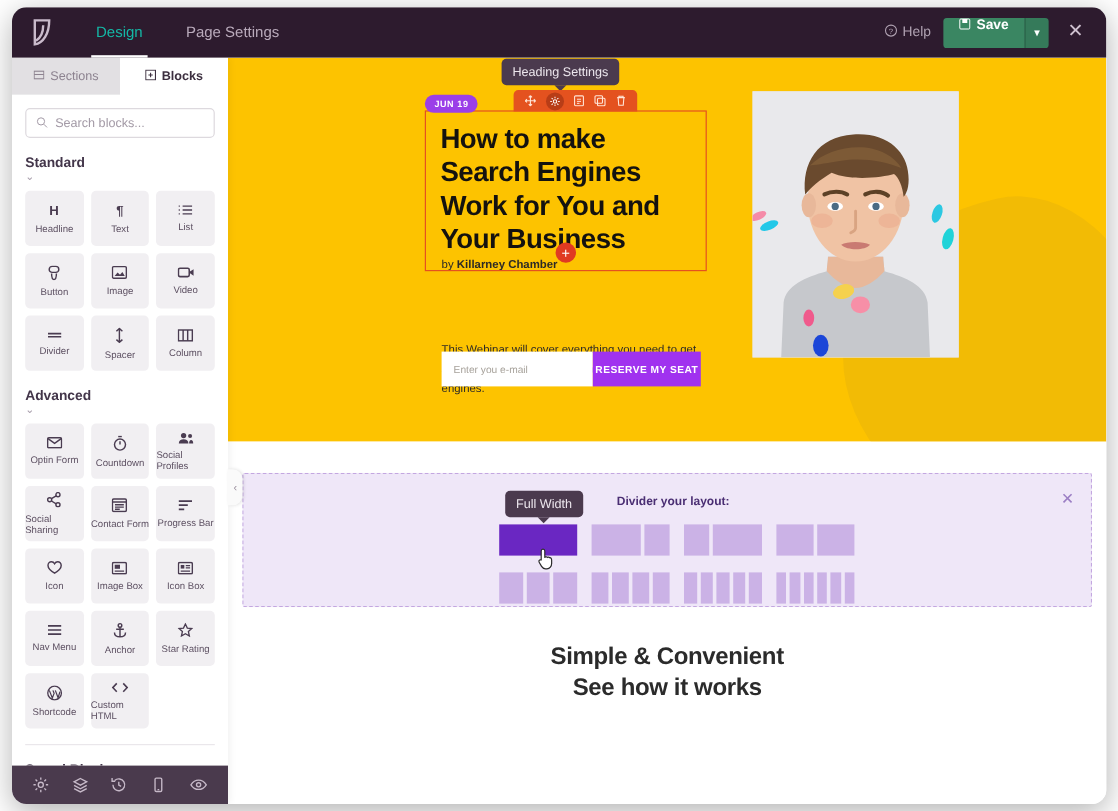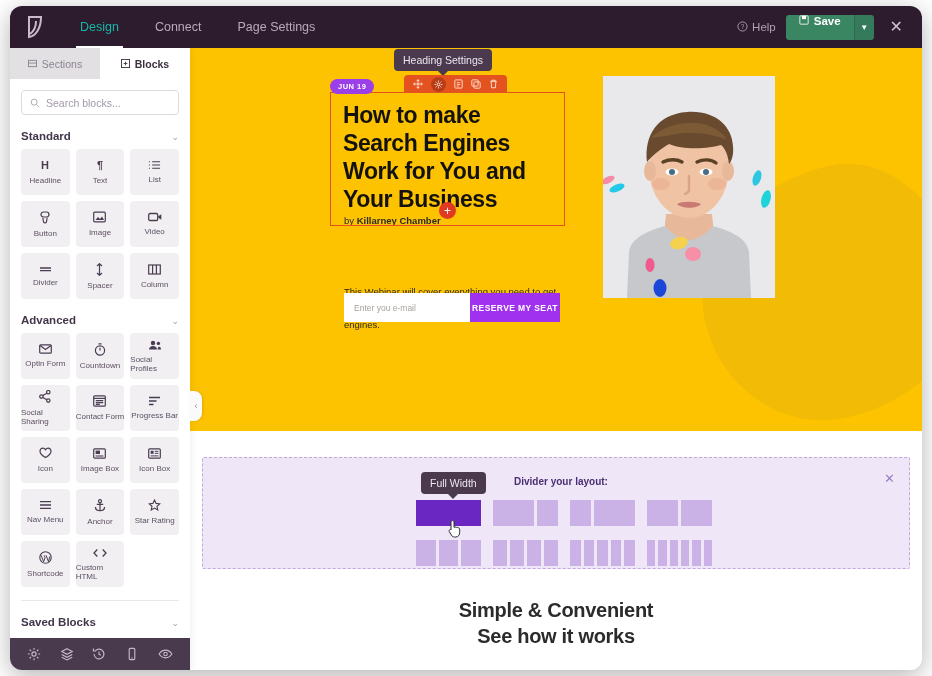--- a/index.html
+++ b/index.html
@@ -75,22 +75,22 @@
   }
   .tab.active { background: #ffffff; color: #3c2f3f; font-weight: bold; }
   .tab.inactive { background: #e2e0e3; color: #8d8390; }
   .sb-scroll { flex: 1; overflow: hidden; padding: 0 11px; background:#fff; }
   .search {
     margin: 11px 0 0 0; height: 25px; border: 1px solid #ddd9de; border-radius: 4px;
     display: flex; align-items: center; gap: 6px; padding: 0 8px;
   }
   .search .ph { font-size: 10.5px; color: #a39aa6; }
   .sec-head {
-    display: flex; align-items: flex-end; justify-content: space-between;
-    margin-top: 15px; margin-bottom: 7px; cursor: pointer;
+    display: flex; align-items: flex-start; justify-content: space-between;
+    margin-top: 15px; margin-bottom: 7px; cursor: pointer; flex-direction: column;
   }
   .sec-head .t { font-size: 11.5px; font-weight: bold; color: #43364a; }
   .sec-head .c { color: #a79dab; font-size: 9px; }
   .grid { display: grid; grid-template-columns: repeat(3, 1fr); gap: 6px; }
   .blk {
     background: #f1eff2; border-radius: 4px; height: 46px;
     display: flex; flex-direction: column; align-items: center;
     justify-content: center; gap: 5px; cursor: pointer;
   }
   .blk .gl { color: #4a3c51; line-height: 1; display:flex; }
@@ -106,21 +106,21 @@
     position: absolute; left: 180px; top: 343px; width: 12px; height: 30px;
     background: #fafafa; border-radius: 0 8px 8px 0; z-index: 35;
     display: flex; align-items: center; justify-content: center;
     color: #9b909e; font-size: 9px; cursor: pointer;
     box-shadow: 1px 0 3px rgba(0,0,0,.12);
   }
 
   
   .canvas { flex: 1; position: relative; overflow: hidden; background: #fff; }
   .hero {
-    position: relative; height: 383px; background: #fdc300; overflow: hidden;
+    position: relative; height: 320px; background: #fdc300; overflow: hidden; padding-left: 24px;
   }
   .blob {
     position: absolute; right: -40px; top: 120px; width: 260px; height: 250px;
     background: #f2bb05; border-radius: 60% 40% 55% 45% / 50% 55% 45% 50%;
     transform: rotate(-12deg);
   }
   .hero-inner { position: relative; height: 100%; }
 
   
   .tip {
@@ -234,23 +234,20 @@
           <path d="M3 2h12c0 11-5 19-12 20V2z" fill="none" stroke="#c9bbcb" stroke-width="2"></path>
           <path d="M10 6c0 7-3 11-6 13" fill="none" stroke="#c9bbcb" stroke-width="2"></path>
         </svg>
       </span>
     </div>
     <div class="nav">
       <div class="nav-item active">
         <span>Design</span>
       </div>
       <div class="nav-item">
-        <span>Connect</span>
-      </div>
-      <div class="nav-item">
         <span>Page Settings</span>
       </div>
     </div>
     <div class="topbar-right">
       <div class="help">
         <span>
           <svg width="11" height="11" viewBox="0 0 12 12">
             <circle cx="6" cy="6" r="5" fill="none" stroke="#b0a2b2"></circle>
             <text x="6" y="9" font-size="7" fill="#b0a2b2" text-anchor="middle">?</text>
           </svg>

